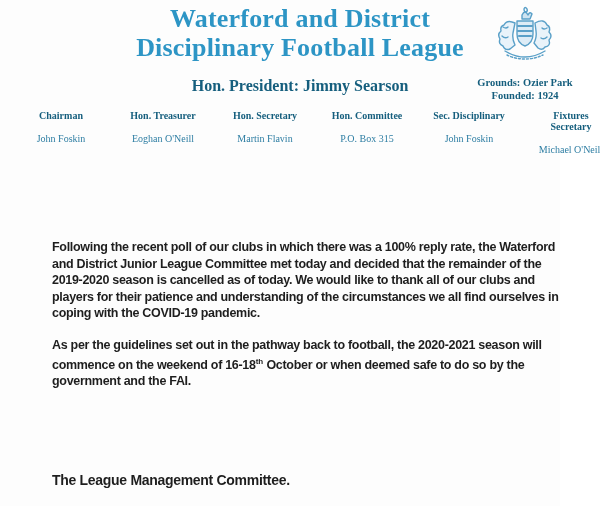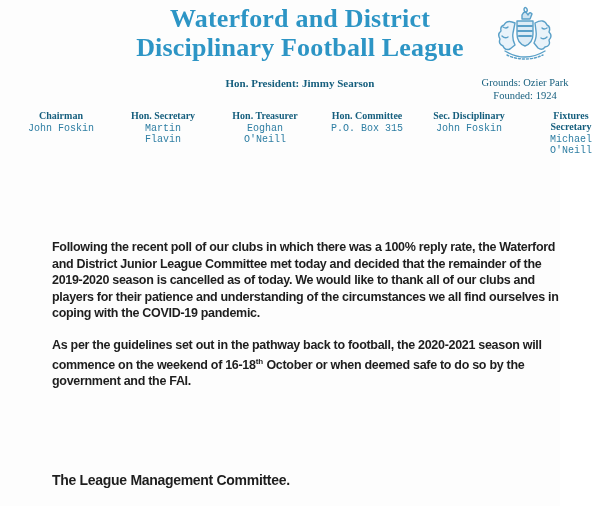--- a/index.html
+++ b/index.html
@@ -22,50 +22,50 @@
     font-weight:bold;
     color:var(--title-blue, #2d95c5);
     font-size:26px; line-height:29px;
     letter-spacing:0.2px;
   }
   .president-line {
     position:absolute; top:77px; left:0; width:600px;
     text-align:center;
     font-family:"Liberation Serif", serif;
     font-weight:bold;
-    font-size:11px;
+    font-size:16px;
     color:var(--dark-teal, #155e7d);
   }
   .crest-block {
     position:absolute; top:3px; left:450px; width:150px;
     text-align:center;
   }
   .crest-block svg { display:block; margin:0 auto; }
   .grounds-lines {
     margin-top:2px;
     font-family:"Liberation Serif", serif;
-    font-weight:normal;
+    font-weight:bold;
     font-size:10.5px; line-height:12.5px;
     color:var(--dark-teal, #155e7d);
   }
 
   
   .officials {
     position:absolute; top:110px; left:24px; width:584px;
     display:flex; justify-content:space-between;gap:28px;
   }
   .official { width:96px; text-align:center; }
   .official .o-title {
     font-family:"Liberation Serif", serif;
     font-weight:bold; font-size:10px;
     color:var(--dark-teal, #155e7d);
   }
   .official .o-name {
-    margin-top:2px;
-    font-family:Liberation Mono, monospace;
+    margin-top:12px;
+    font-family:Liberation Serif, serif;
     font-size:10px;
     color:var(--name-blue, #2e7ea3);
   }
 
   
   .letter-body {
     position:absolute; top:239px; left:52px; width:512px;
     color:var(--body-text, #1e1e1e);
     font-size:12.5px; font-weight:600;
     letter-spacing:-0.3px;
@@ -117,26 +117,26 @@
       <div>Founded: 1924</div>
     </div>
   </div>
 
   <div class="officials">
     <div class="official">
       <div class="o-title">Chairman</div>
       <div class="o-name">John Foskin</div>
     </div>
     <div class="official">
+      <div class="o-title">Hon. Treasurer</div>
+      <div class="o-name">Eoghan O'Neill</div>
+    </div>
+    <div class="official">
       <div class="o-title">Hon. Secretary</div>
       <div class="o-name">Martin Flavin</div>
-    </div>
-    <div class="official">
-      <div class="o-title">Hon. Treasurer</div>
-      <div class="o-name">Eoghan O'Neill</div>
     </div>
     <div class="official">
       <div class="o-title">Hon. Committee</div>
       <div class="o-name">P.O. Box 315</div>
     </div>
     <div class="official">
       <div class="o-title">Sec. Disciplinary</div>
       <div class="o-name">John Foskin</div>
     </div>
     <div class="official">

